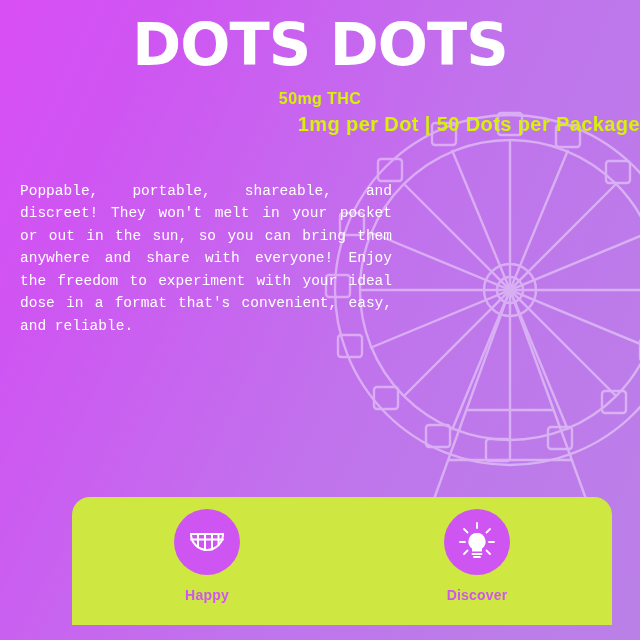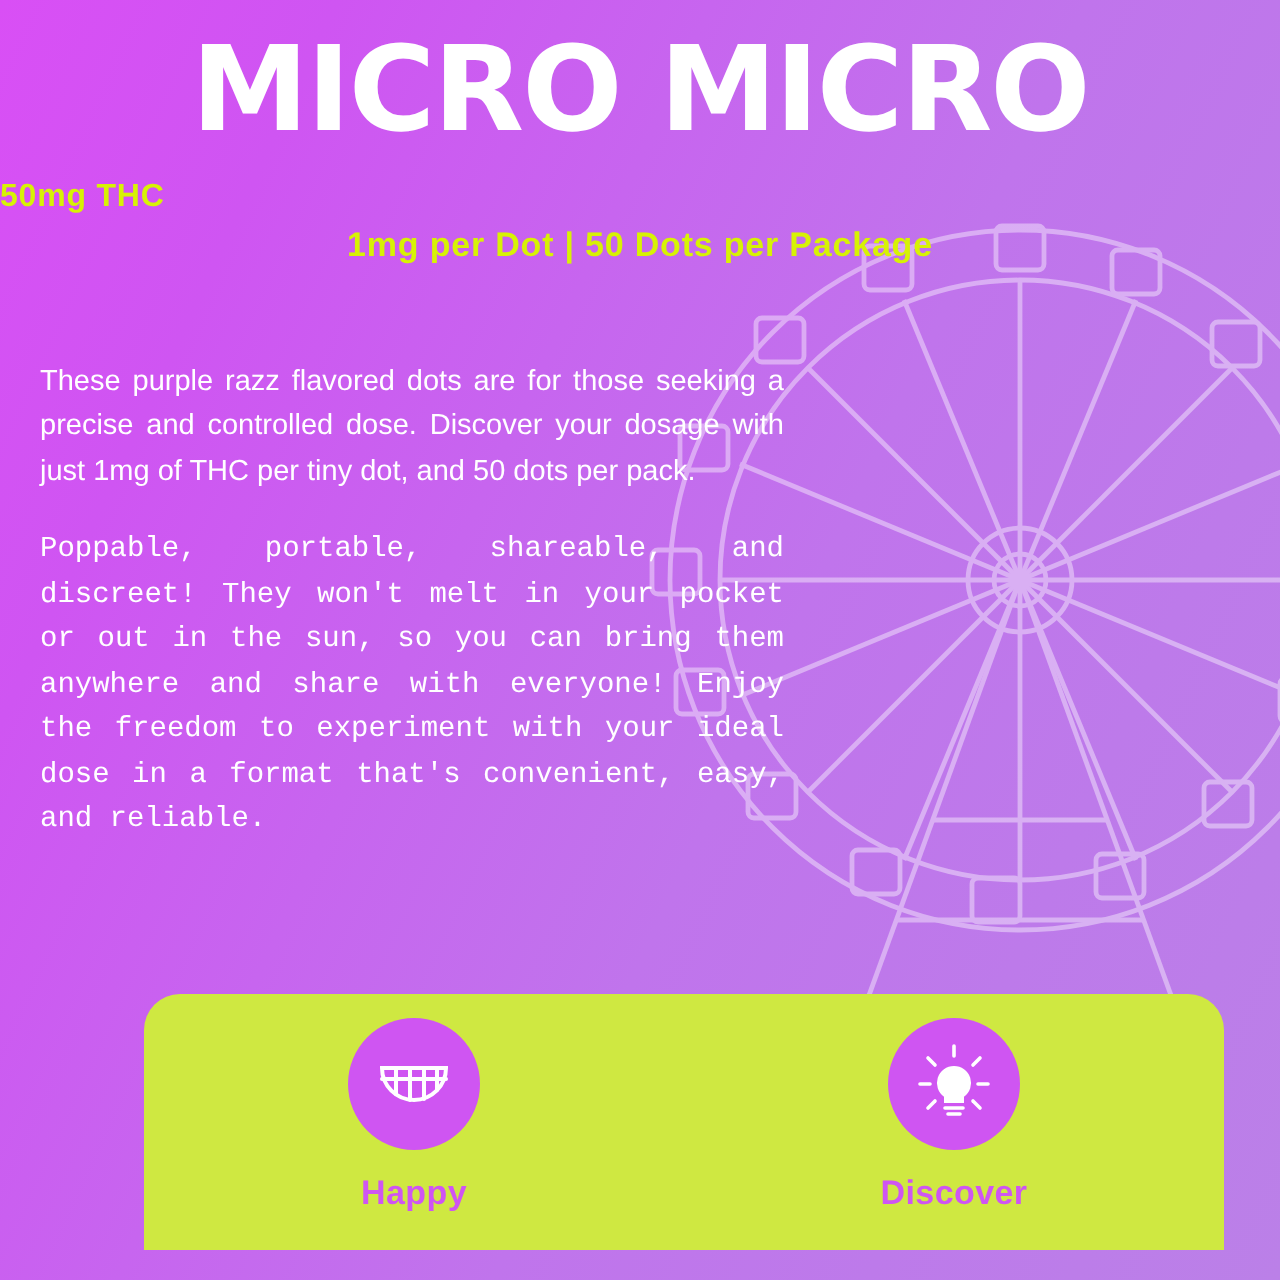--- a/index.html
+++ b/index.html
@@ -44,34 +44,34 @@
     font-weight: bold;
     letter-spacing: -1px;
     line-height: 1.05;
     font-family: "DejaVu Sans", sans-serif;
   }
   .sub1 {
     position: absolute;
     top: 90px;
     left: 0;
     width: 640px;
-    text-align: left;
+    text-align: center;
     color: #d7f205;
     font-size: 16px;
     font-weight: bold;
     letter-spacing: 0.4px;
   }
   .sub2 {
     position: absolute;
     top: 113px;
     left: 0;
     width: 640px;
-    text-align: center;
+    text-align: right;
     color: #d7f205;
-    font-size: 17px;
+    font-size: 20px;
     font-weight: bold;
     letter-spacing: 0.4px;
   }
   
   .body-copy {
     position: absolute;
     left: 20px;
     top: 180px;
     width: 372px;
     color: #ffffff;
@@ -115,21 +115,21 @@
     display: flex;
     align-items: center;
     justify-content: center;
   }
   .effect-circle svg {
     display: block;
   }
   .effect-label {
     margin-top: 12px;
     color: #cf55f2;
-    font-size: 17px;
+    font-size: 14px;
     font-weight: bold;
     letter-spacing: 0.2px;
   }
 </style>
 </head>
 <body>
 
 <div id="card">
 
   <div id="wheel-art">
@@ -166,26 +166,25 @@
         <rect x="94" y="292" width="24" height="22" rx="3"></rect>
         <rect x="58" y="240" width="24" height="22" rx="3"></rect>
         <rect x="46" y="180" width="24" height="22" rx="3"></rect>
         <rect x="60" y="118" width="24" height="22" rx="3"></rect>
         <rect x="98" y="64" width="24" height="22" rx="3"></rect>
         <rect x="152" y="28" width="24" height="22" rx="3"></rect>
       </g>
     </svg>
   </div>
 
-  <div class="title">MICRO MICRO</div>
+  <div class="title">DOTS DOTS</div>
   <div class="sub1">50mg THC</div>
   <div class="sub2">1mg per Dot | 50 Dots per Package</div>
 
   <div class="body-copy">
-    <p>These purple razz flavored dots are  for those seeking a precise and controlled dose. Discover your dosage with just 1mg of THC per tiny dot, and 50 dots per pack.</p>
     <p>Poppable, portable, shareable, and discreet! They won't melt in your pocket or out in the sun, so you can bring them anywhere and share with everyone! Enjoy the freedom to experiment with your ideal dose in a format that's convenient, easy, and reliable.</p>
   </div>
 
   <div id="effects-bar">
 
     <div class="effect">
       <div class="effect-circle">
         <svg width="44" height="44" viewBox="0 0 44 44" xmlns="http://www.w3.org/2000/svg">
           <g stroke="#ffffff" stroke-width="2" fill="none" stroke-linecap="round">
             <path d="M6 14 H38 A16 16 0 0 1 6 14 Z"></path>

